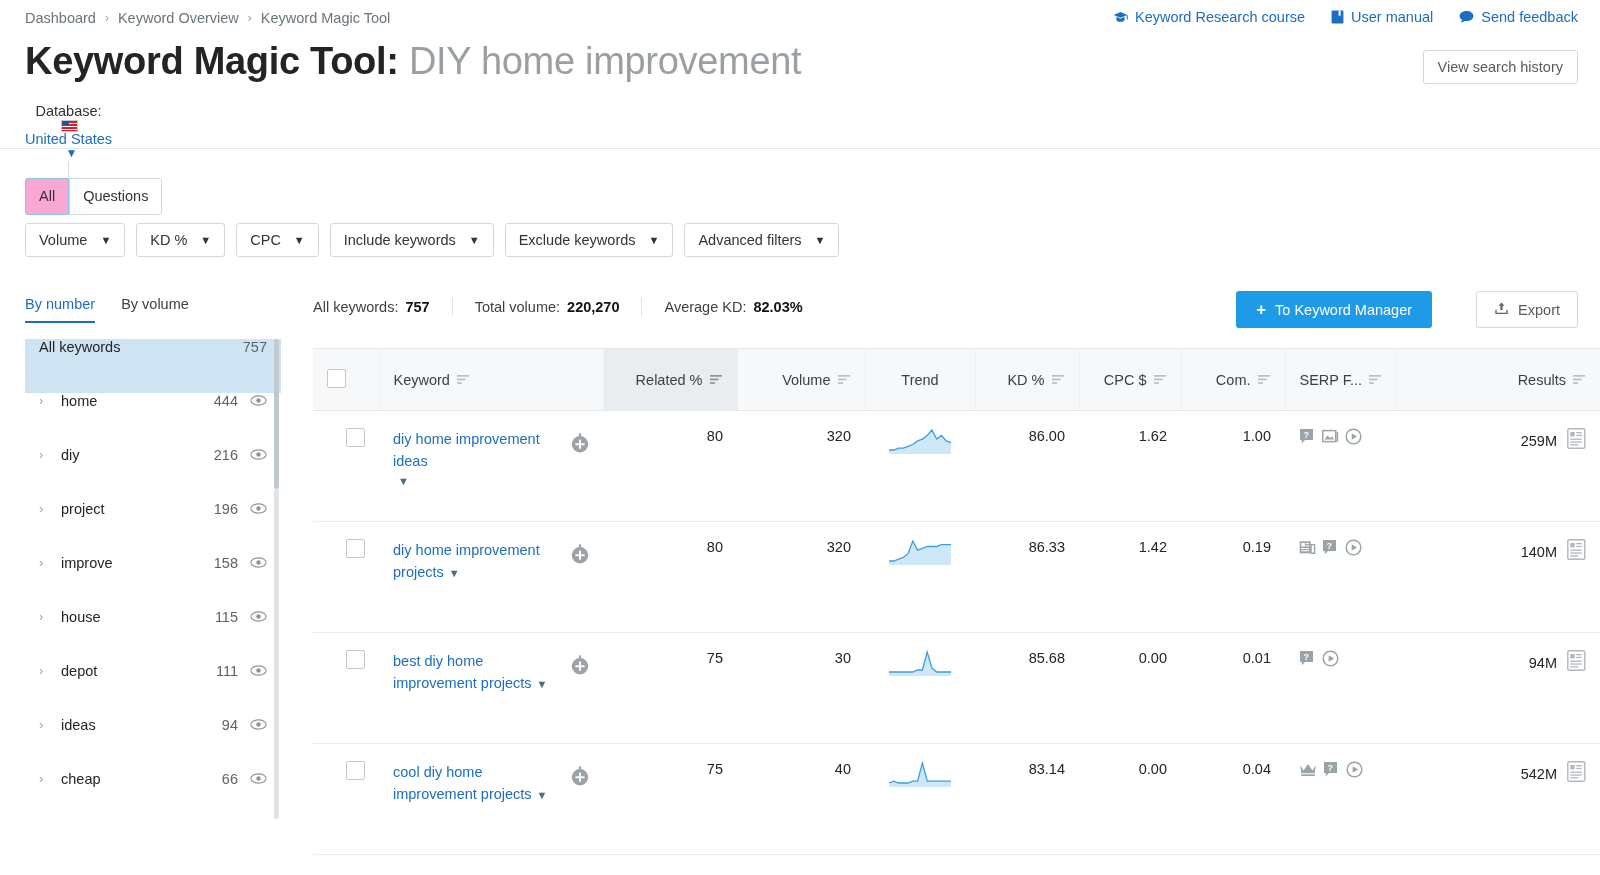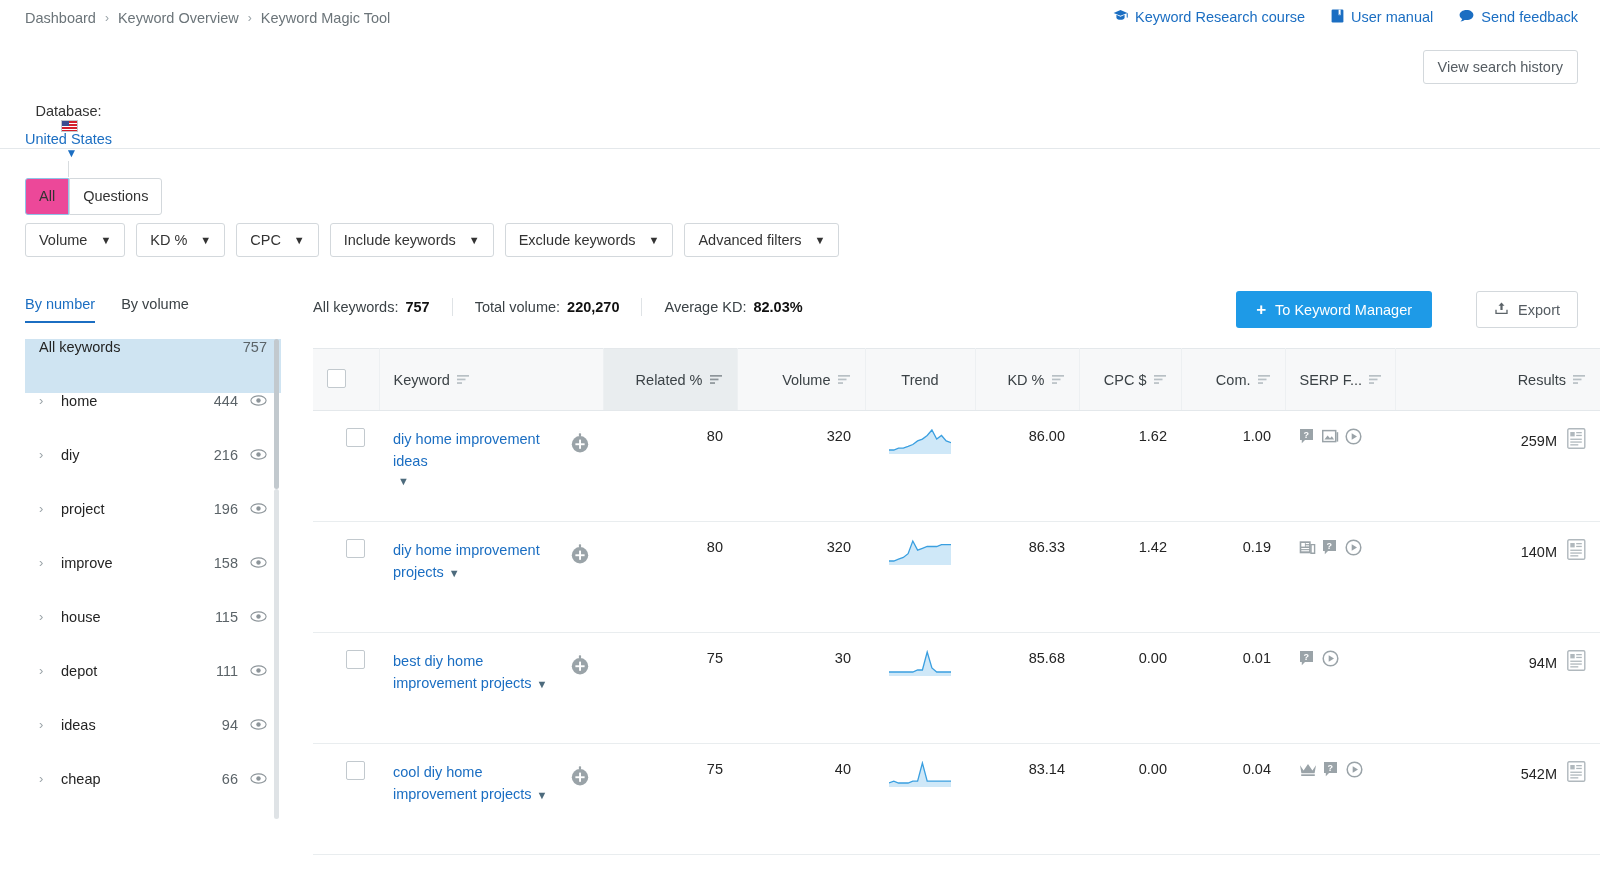--- a/index.html
+++ b/index.html
@@ -21,21 +21,21 @@
   }
   .breadcrumb .crumb { color: #6b7479; cursor: pointer; }
   .breadcrumb .sep { color: #9aa3a8; font-size: 12px; }
 
   .toplinks {
     position: absolute; top: 9px; right: 22px;
     display: flex; align-items: center; gap: 26px;
     font-size: 14.5px;
   }
   .toplink {
-    display: flex; gap: 7px;
+    display: flex; align-items: center; gap: 7px;
     color: #1b6ec2; cursor: pointer; white-space: nowrap;
   }
   .toplink svg { display:block; }
 
   .title-row { position: absolute; top: 40px; left: 25px; }
   .title {
     font-size: 38px; font-weight: 700; letter-spacing: -0.3px;
     white-space: nowrap; line-height: 1.15;
   }
   .title .tgrey { color: #999fa3; font-weight: 400; }
@@ -82,21 +82,21 @@
   .filters { position: absolute; top: 178px; left: 25px; display: flex; gap: 14px; }
   .pillgroup { display: flex; }
   .pill {
     border: 1px solid #d3d8dc; background: #fff; font-size: 14.5px;
     color: #333; padding: 7px 13px; cursor: pointer; font-family: inherit;
     line-height: 1.45;
   }
   .pillgroup .pill + .pill { border-left: none; }
   .pillgroup .pill:first-child { border-radius: 3px 0 0 3px; }
   .pillgroup .pill:last-child { border-radius: 0 3px 3px 0; }
-  .pill.active { background: #ec4899; border-color: #8fc2e8; position: relative; z-index: 2; }
+  .pill.active { background: #f9a8d4; border-color: #8fc2e8; position: relative; z-index: 2; }
   .pill.active + .pill { border-left: 1px solid #d3d8dc; }
 
   .filters2 { position: absolute; top: 223px; left: 25px; display: flex; gap: 11px; }
   .fbtn {
     border: 1px solid #d3d8dc; background: #fff; border-radius: 3px;
     font-size: 14.5px; color: #333; padding: 8px 13px; cursor: pointer;
     display: flex; align-items: center; gap: 13px; font-family: inherit;
   }
   .chev { font-size: 11px; color: #333; }
 
@@ -236,20 +236,26 @@
     <span class="toplink">
       <span>
         <svg width="15" height="14" viewBox="0 0 15 14">
             <path d="M7.5 1 C3.6 1 .6 3.2 .6 6 c0 1.6 1 3.1 2.6 4 -.2 .9 -.8 1.8 -1.7 2.5 1.8 -.2 3.2 -.9 4.1 -1.6 .6 .1 1.2 .2 1.9 .2 3.9 0 6.9 -2.2 6.9 -5.1 S11.4 1 7.5 1 Z" fill="#1b6ec2"></path>
           </svg>
       </span>
       <span>Send feedback</span>
     </span>
   </div>
 
+  <div class="title-row">
+    <div class="title">
+      <span>Keyword Magic Tool:</span>
+      <span class="tgrey">DIY home improvement</span>
+    </div>
+  </div>
 
   <button class="view-history">View search history</button>
 
   <div class="dbrow">
     <span class="lbl">Database:</span>
     <span class="flag"></span>
     <span class="dbname">United States</span>
     <span class="caret-blue">▼</span>
     <span class="vdiv"></span>
     <span class="lbl">Currency:</span>

